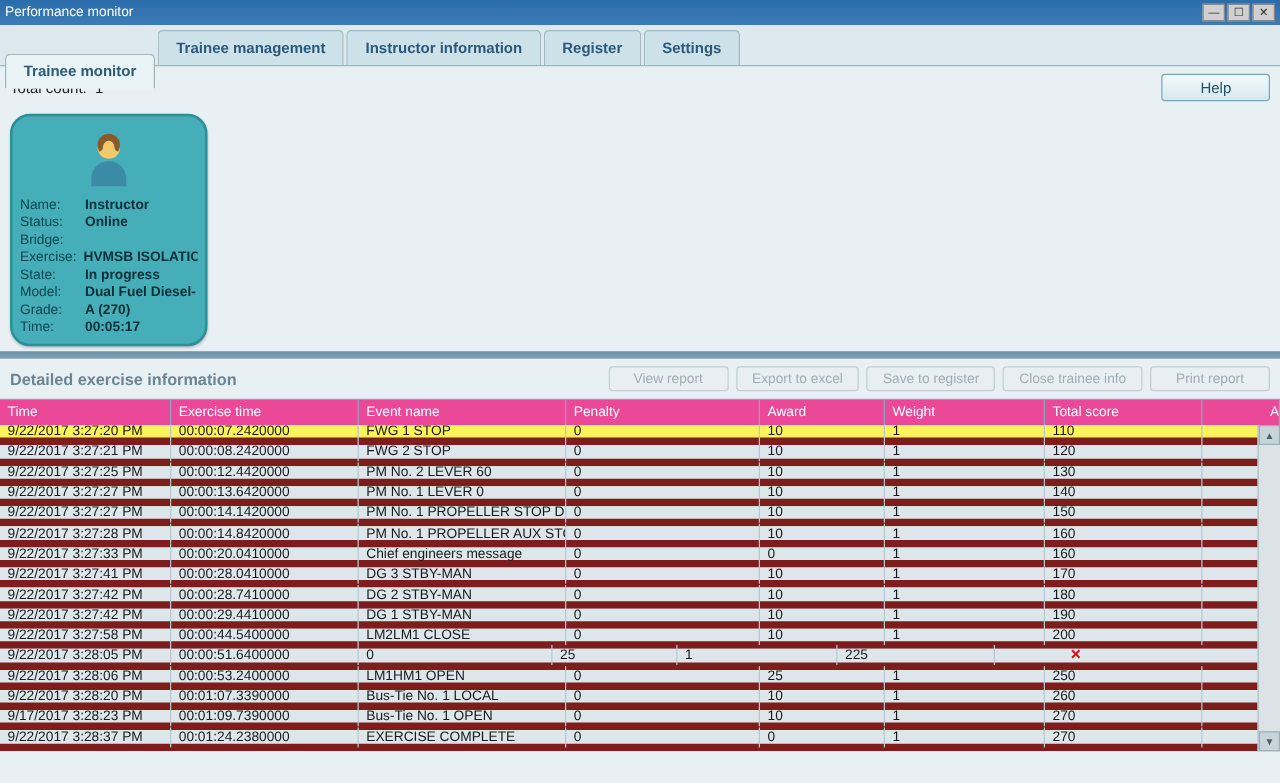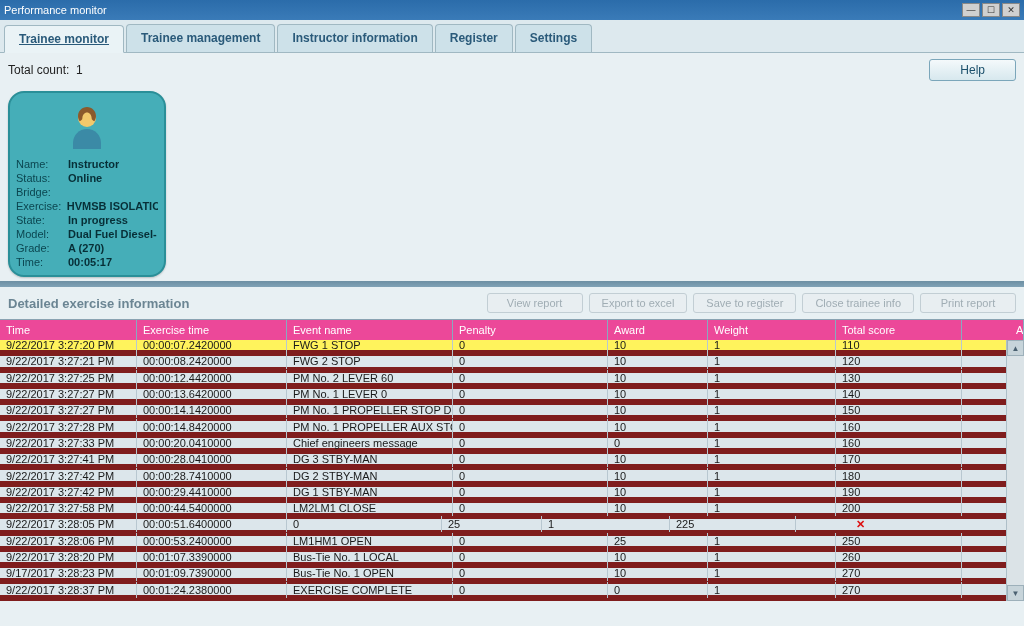--- a/index.html
+++ b/index.html
@@ -2,21 +2,21 @@
 <html><head>
 <meta charset="utf-8">
 <style>
   * { box-sizing: border-box; margin: 0; padding: 0; font-family: "Segoe UI", Tahoma, sans-serif; }
   body { background: #e8f0f3; width: 1024px; height: 626px; overflow: hidden; font-size: 11px; }
   .titlebar { background: linear-gradient(to bottom, #2b6caa, #3a7bb8); color: #fff; height: 20px; display: flex; align-items: center; padding: 0 4px; font-size: 11px; }
   .titlebar .spacer { flex: 1; }
   .winbtn { width: 18px; height: 14px; background: #d0d0d0; border: 1px solid #888; margin-left: 2px; display: flex; align-items: center; justify-content: center; font-size: 9px; color: #333; }
   .tabs { display: flex; background: #dde9ee; border-bottom: 1px solid #a0b8c2; padding: 4px 4px 0 4px; }
   .tab { padding: 6px 14px; font-size: 12px; font-weight: bold; color: #2a5a7a; border: 1px solid #a0b8c2; border-bottom: none; border-radius: 4px 4px 0 0; margin-right: 2px; background: #e6eef2; cursor: pointer; }
-  .tab.active { background: #eaf3f6; border-bottom: 1px solid #eaf3f6; position: relative; top: 1px; text-decoration: underline; }
+  .tab.active { background: #eaf3f6; border-bottom: 1px solid #eaf3f6; position: relative; top: 19px; }
   .tab.inactive-light { background: #cde1e9; }
   .countrow { display:flex; align-items:center; padding: 6px 8px; }
   .countrow .cnt { font-weight: normal; color: #222; font-size: 12px; }
   .help-btn { margin-left:auto; background: linear-gradient(to bottom,#f4f9fb,#d7e8ee); border:1px solid #7ba6ba; border-radius:3px; padding:3px 30px; font-size:12px; color:#1b4f6b; cursor:pointer;}
   .card { width: 158px; margin: 4px 8px; background: #45aeb8; border: 2px solid #2a8f98; border-radius: 16px; padding: 6px; color: #0e4a55; font-size: 11px; box-shadow: 0 1px 2px rgba(0,0,0,0.2);}
   .card .avatar-wrap { display:flex; justify-content:center; padding:4px 0 6px 0;}
   .card .avatar { width: 48px; height: 48px; }
   .card .row { display:flex; line-height:14px;}
   .card .lbl { width: 52px; color:#0b4650;}
   .card .val { font-weight:bold; color:#072f37; white-space:nowrap; overflow:hidden;}

